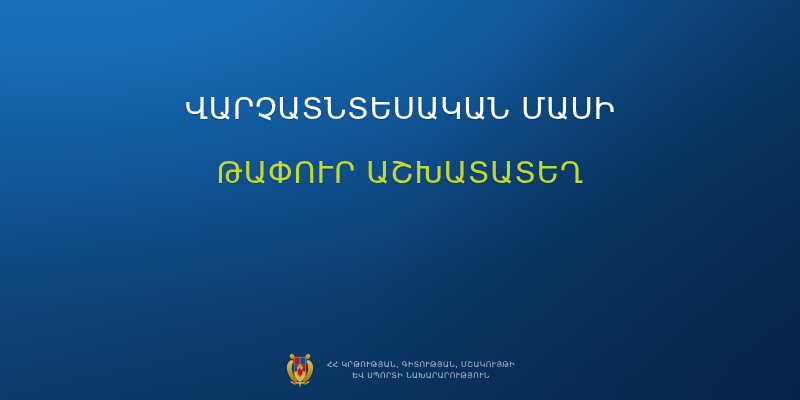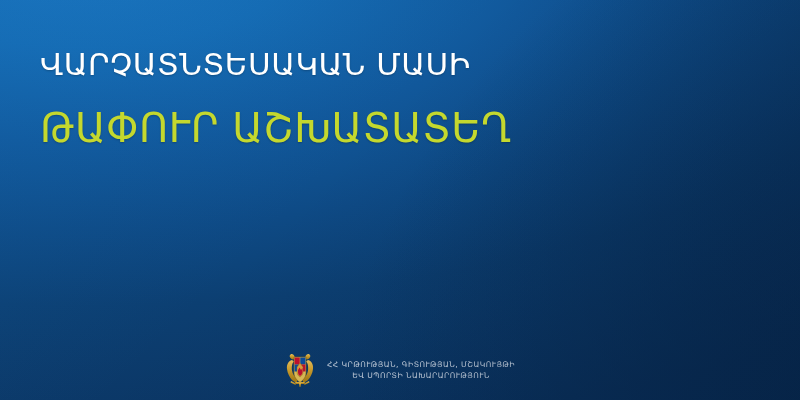--- a/index.html
+++ b/index.html
@@ -37,41 +37,41 @@
     position: absolute;
     inset: 0;
     display: flex;
     flex-direction: column;
     align-items: center;
     z-index: 2;
   }
 
   .headline {
     width: 100%;
-    text-align: left;
-    margin-top: 44px;
+    text-align: center;
+    margin-top: 88px;
     padding: 0 40px;
     box-sizing: border-box;
   }
 
   .headline-line {
     display: block;
     color: #ffffff;
     font-size: 31px;
     line-height: 40px;
     letter-spacing: 0.5px;
     font-weight: 400;
     text-shadow: 0 1px 2px rgba(0,0,0,0.22);
     white-space: nowrap;
   }
 
   .headline-accent {
     display: block;
     color: #c4d82e;
-    font-size: 40px;
+    font-size: 31px;
     line-height: 40px;
     letter-spacing: 0.5px;
     font-weight: 400;
     margin-top: 24px;
     text-shadow: 0 1px 2px rgba(0,0,0,0.22);
     white-space: nowrap;
   }
 
   .footer {
     position: absolute;

